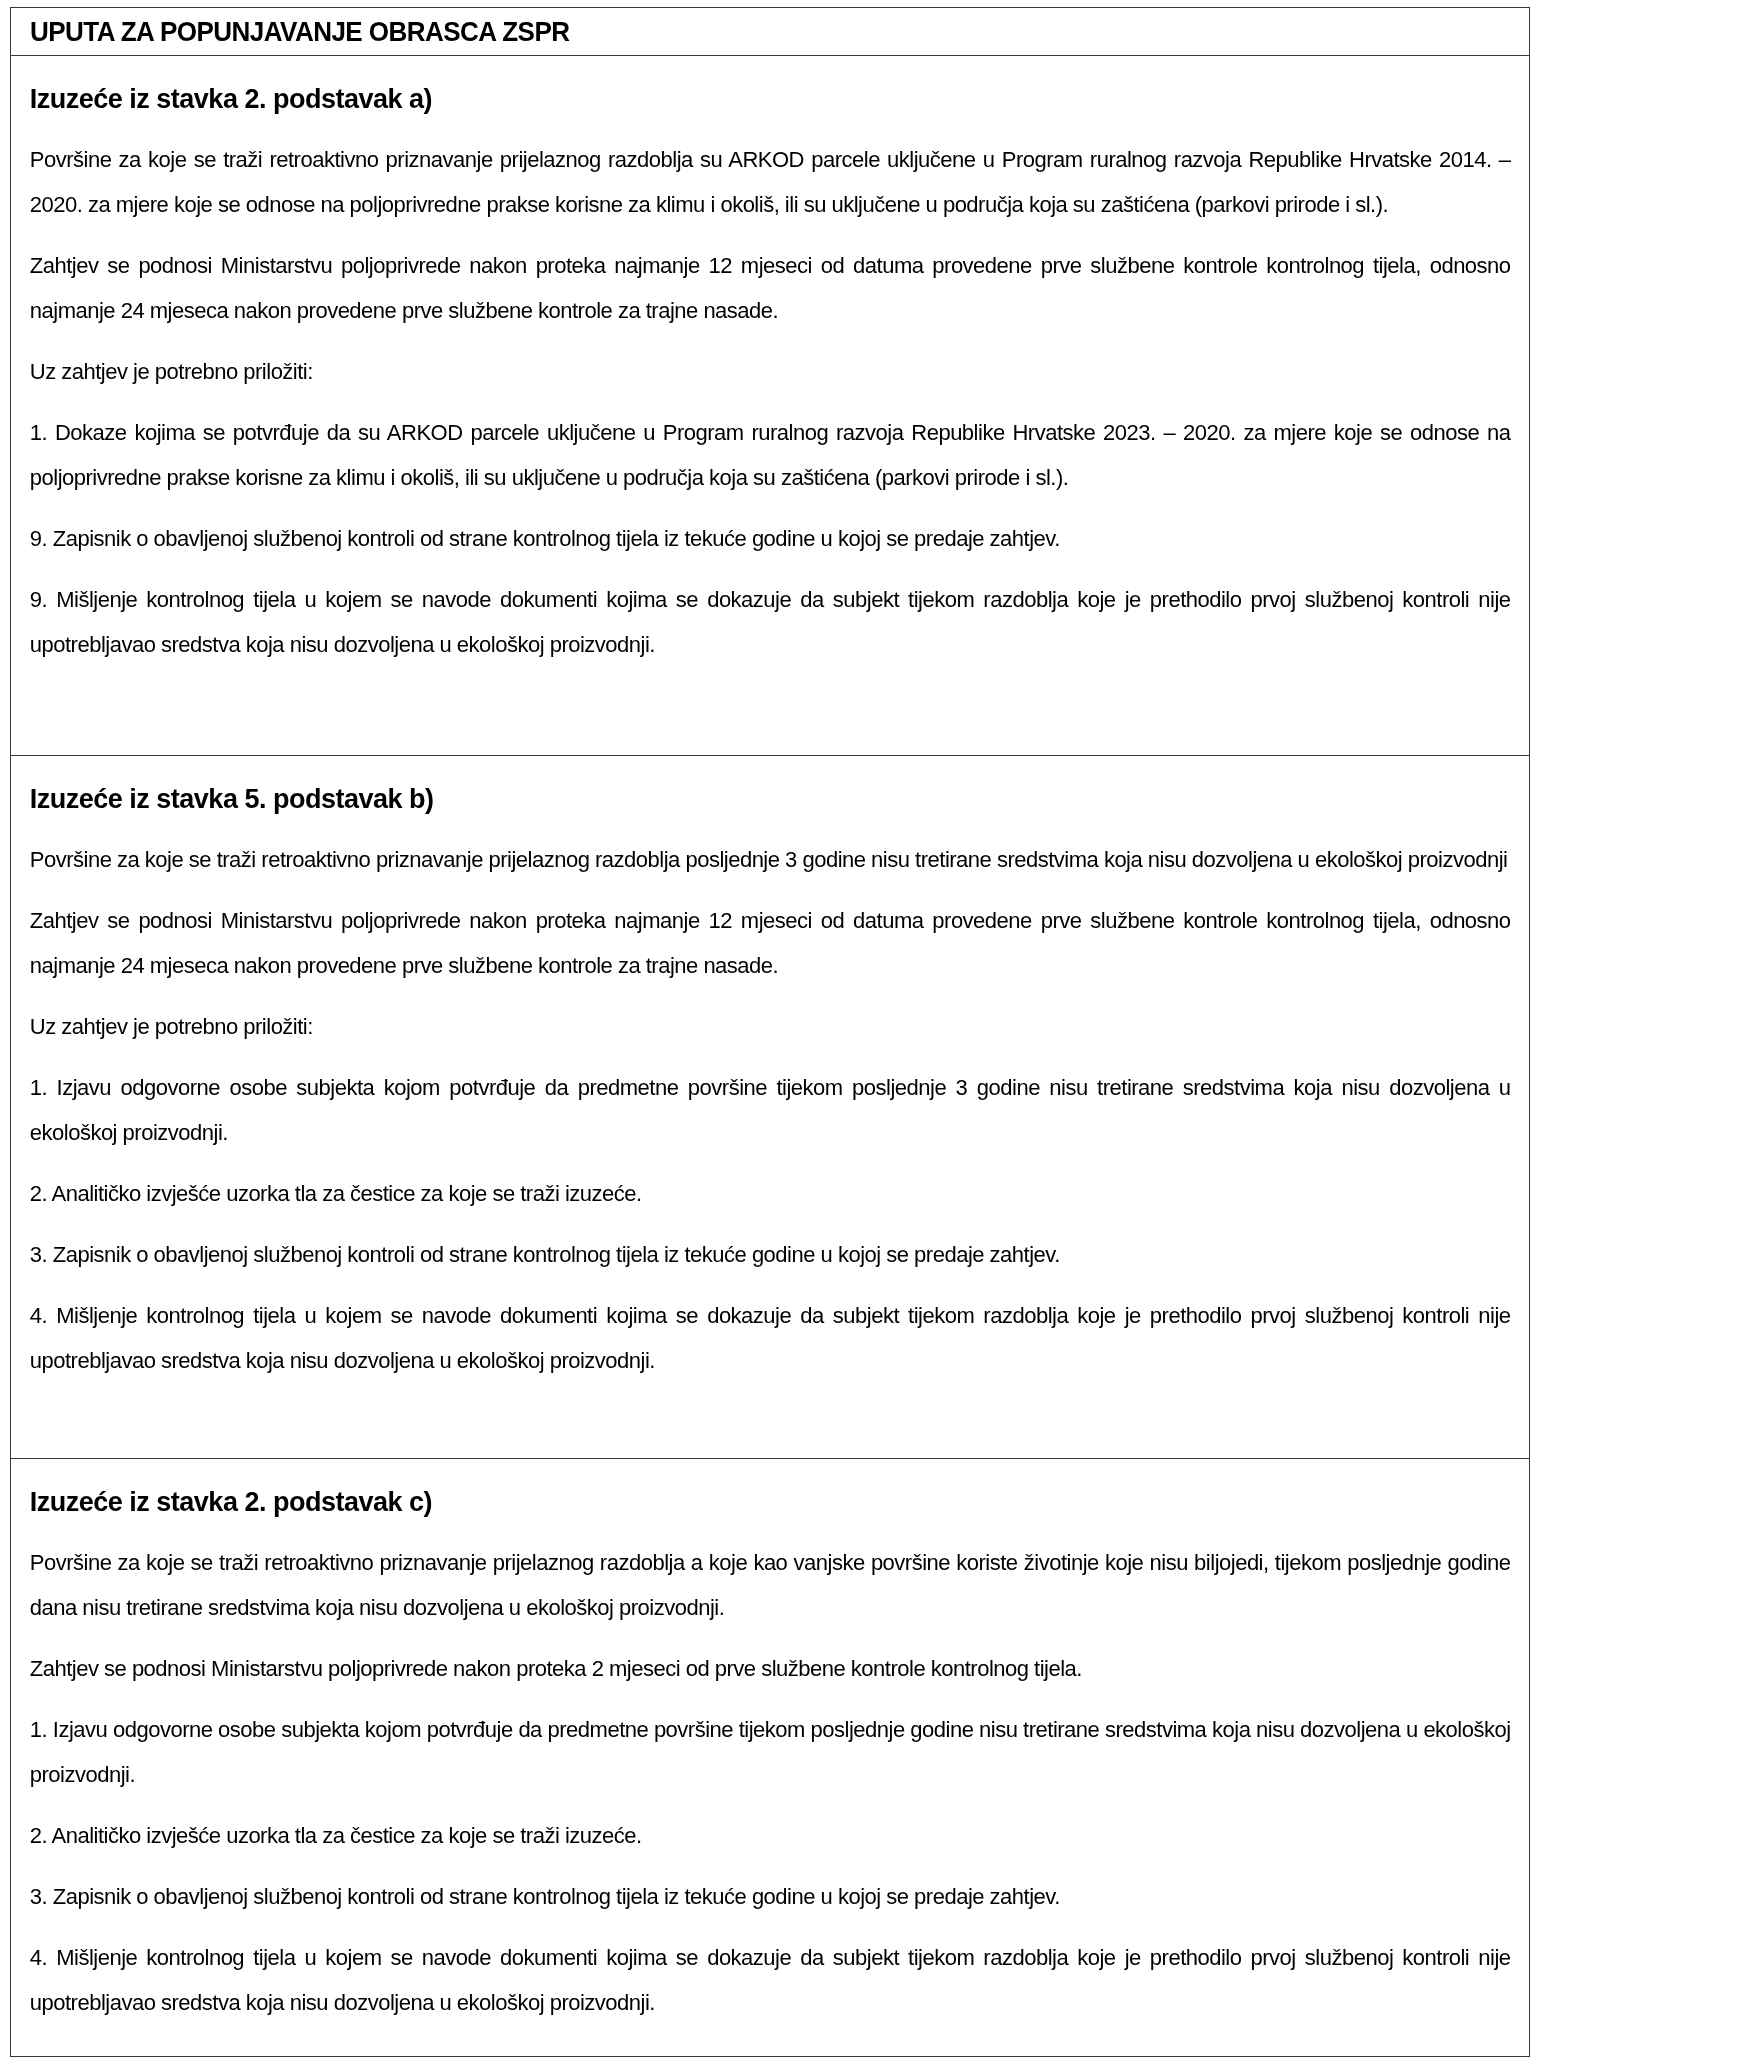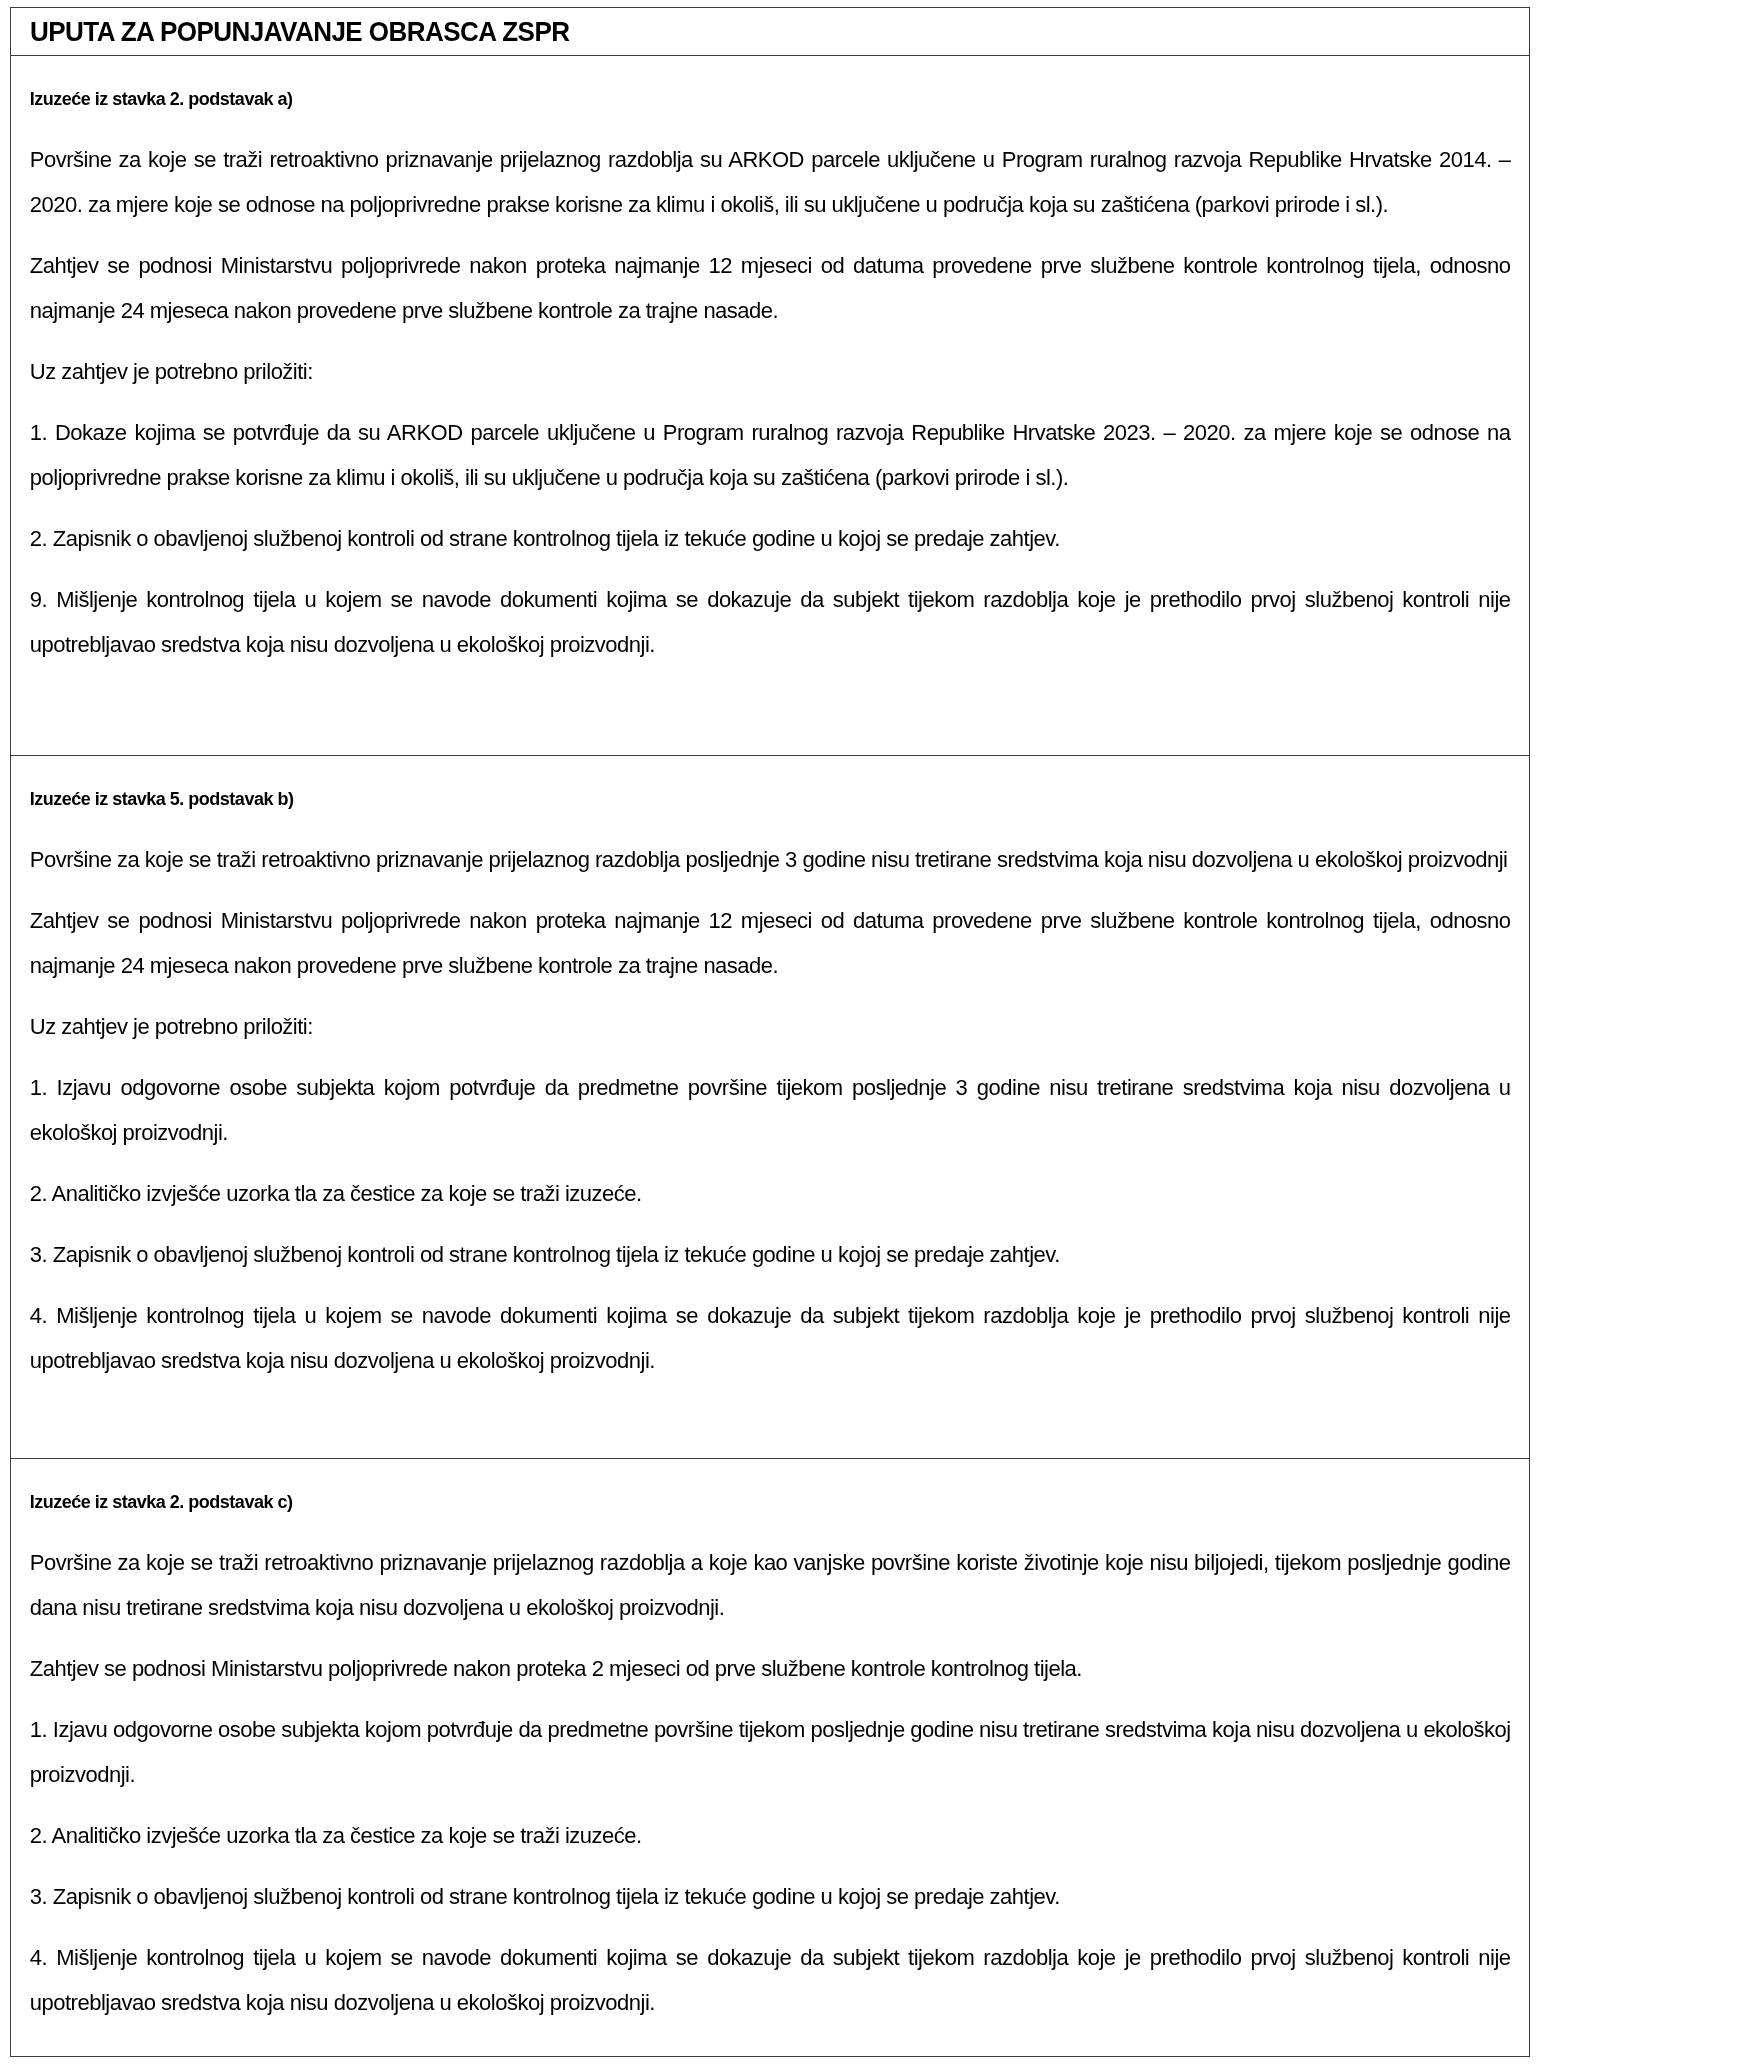--- a/index.html
+++ b/index.html
@@ -45,21 +45,21 @@
     border-bottom: 1.9px solid #3a3a3a;
   }
   .section:last-child {
     border-bottom: none;
   }
   .section-a { height: 700px; }
   .section-b { height: 703px; }
   .section-c { height: 597px; border-bottom: none; }
   .section-heading {
     font-weight: bold;
-    font-size: 18px;
+    font-size: 27px;
     letter-spacing: -0.5px;
     line-height: 45px;
     margin: 0 0 15px 0;
   }
   .para {
     font-size: 22px;
     line-height: 45px;
     text-align: justify;
     letter-spacing: -0.5px;
     word-spacing: 0px;
@@ -73,21 +73,21 @@
   <div class="title-row">
     <span class="title-text">UPUTA ZA POPUNJAVANJE OBRASCA ZSPR</span>
   </div>
 
   <div class="section section-a">
     <p class="section-heading">Izuzeće iz stavka 2. podstavak a)</p>
     <p class="para">Površine za koje se traži retroaktivno priznavanje prijelaznog razdoblja su ARKOD parcele uključene u Program ruralnog razvoja Republike Hrvatske 2014. – 2020. za mjere koje se odnose na poljoprivredne prakse korisne za klimu i okoliš, ili su uključene u područja koja su zaštićena (parkovi prirode i sl.).</p>
     <p class="para">Zahtjev se podnosi Ministarstvu poljoprivrede nakon proteka najmanje 12 mjeseci od datuma provedene prve službene kontrole kontrolnog tijela, odnosno najmanje 24 mjeseca nakon provedene prve službene kontrole za trajne nasade.</p>
     <p class="para">Uz zahtjev je potrebno priložiti:</p>
     <p class="para">1. Dokaze kojima se potvrđuje da su ARKOD parcele uključene u Program ruralnog razvoja Republike Hrvatske 2023. – 2020. za mjere koje se odnose na poljoprivredne prakse korisne za klimu i okoliš, ili su uključene u područja koja su zaštićena (parkovi prirode i sl.).</p>
-    <p class="para">2. Zapisnik o obavljenoj službenoj kontroli od strane kontrolnog tijela iz tekuće godine u kojoj se predaje zahtjev.</p>
+    <p class="para">9. Zapisnik o obavljenoj službenoj kontroli od strane kontrolnog tijela iz tekuće godine u kojoj se predaje zahtjev.</p>
     <p class="para">9. Mišljenje kontrolnog tijela u kojem se navode dokumenti kojima se dokazuje da subjekt tijekom razdoblja koje je prethodilo prvoj službenoj kontroli nije upotrebljavao sredstva koja nisu dozvoljena u ekološkoj proizvodnji.</p>
   </div>
 
   <div class="section section-b">
     <p class="section-heading">Izuzeće iz stavka 5. podstavak b)</p>
     <p class="para">Površine za koje se traži retroaktivno priznavanje prijelaznog razdoblja posljednje 3 godine nisu tretirane sredstvima koja nisu dozvoljena u ekološkoj proizvodnji</p>
     <p class="para">Zahtjev se podnosi Ministarstvu poljoprivrede nakon proteka najmanje 12 mjeseci od datuma provedene prve službene kontrole kontrolnog tijela, odnosno najmanje 24 mjeseca nakon provedene prve službene kontrole za trajne nasade.</p>
     <p class="para">Uz zahtjev je potrebno priložiti:</p>
     <p class="para">1. Izjavu odgovorne osobe subjekta kojom potvrđuje da predmetne površine tijekom posljednje 3 godine nisu tretirane sredstvima koja nisu dozvoljena u ekološkoj proizvodnji.</p>
     <p class="para">2. Analitičko izvješće uzorka tla za čestice za koje se traži izuzeće.</p>

